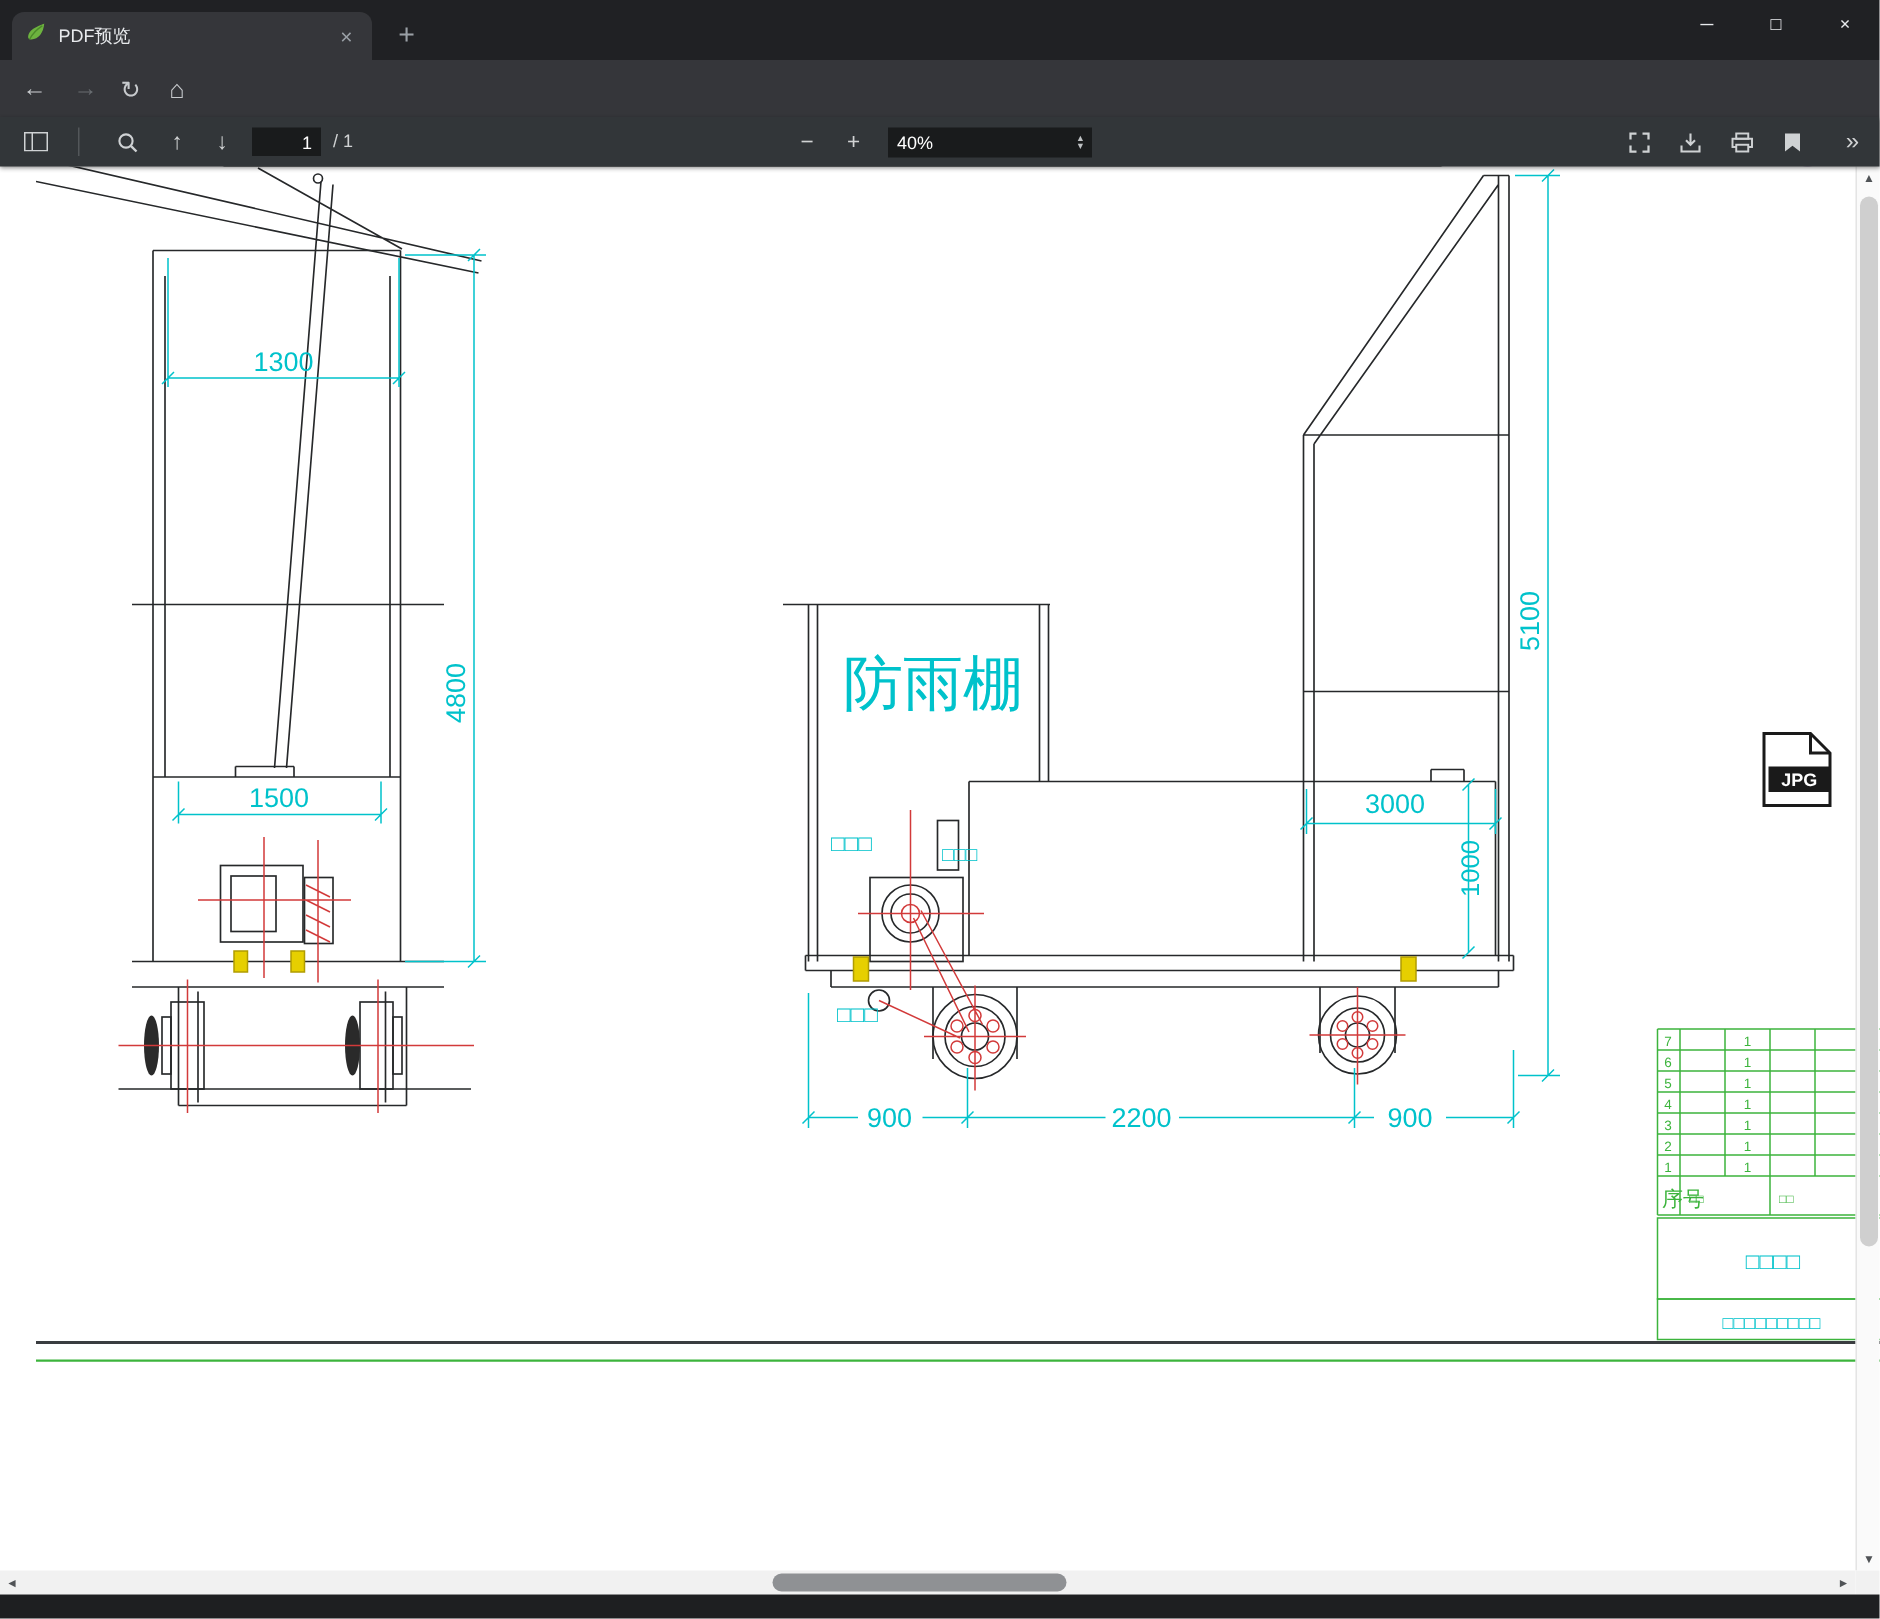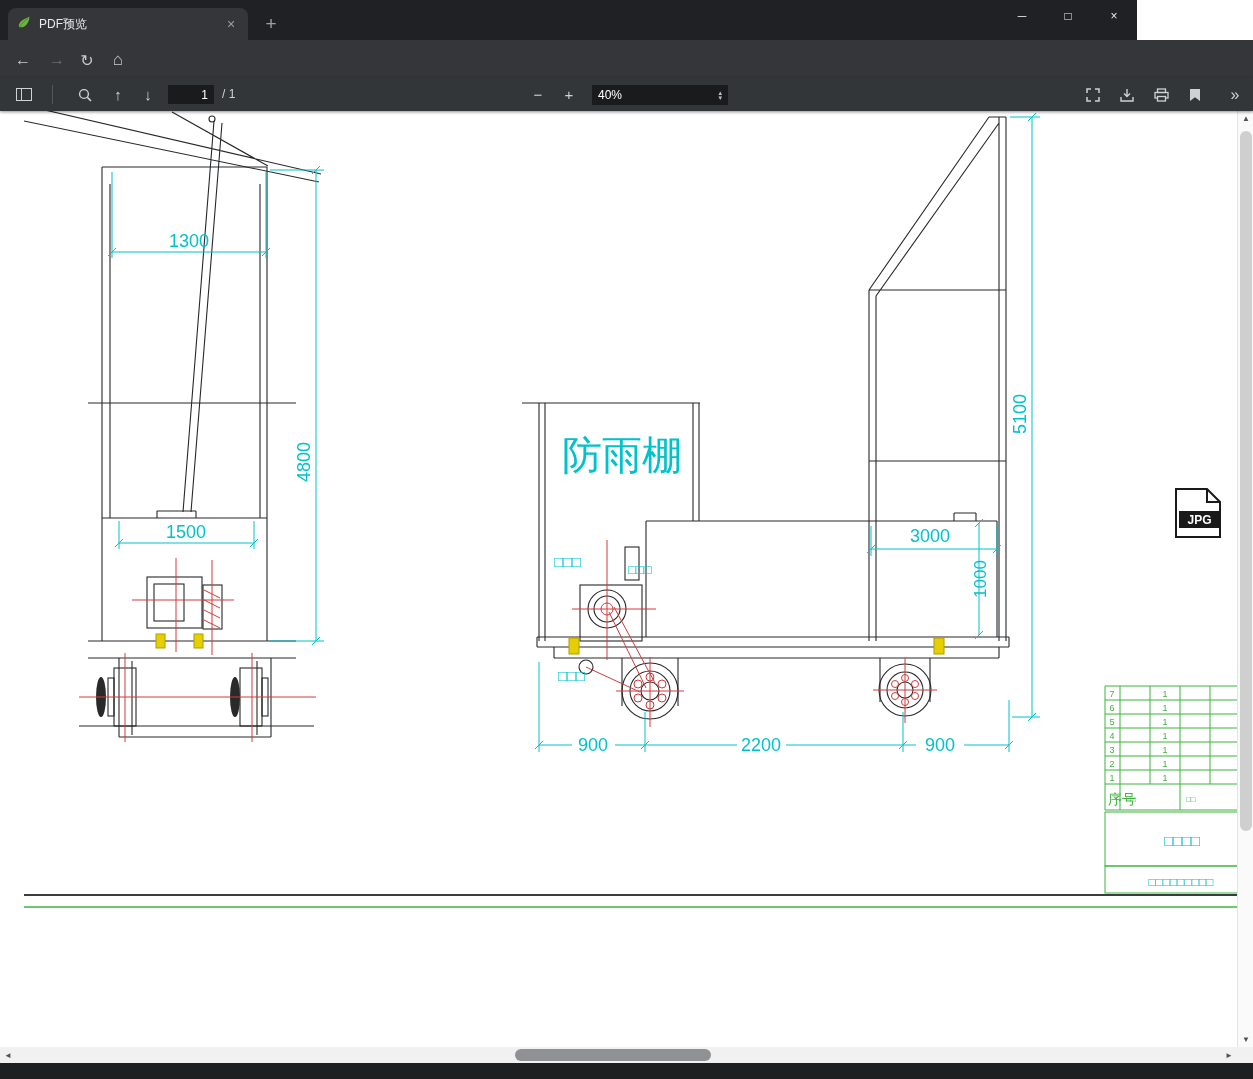--- a/index.html
+++ b/index.html
@@ -1,20 +1,20 @@
 <!DOCTYPE html>
 <html><head>
 <meta charset="utf-8">
 <style>
   * { margin:0; padding:0; box-sizing:border-box; }
   html,body { width:1253px; height:1079px; overflow:hidden; background:#fff;
               font-family:"Liberation Sans", sans-serif; }
 
   
-  .tabstrip { position:absolute; left:0; top:0; width:1137px; height:40px; background:#202124; }
+  .tabstrip { position:absolute; left:0; top:0; width:1253px; height:40px; background:#202124; }
   .tab { position:absolute; left:8px; top:8px; width:240px; height:32px; background:#35363a;
          border-radius:8px 8px 0 0; display:flex; align-items:center; padding:0 8px; }
   .tab-title { color:#e8eaed; font-size:12px; margin-left:8px; flex:1; white-space:nowrap; overflow:hidden; }
   .tab-close { color:#9aa0a6; font-size:14px; width:18px; text-align:center; cursor:default; }
   .newtab { position:absolute; left:258px; top:11px; width:26px; height:26px; color:#9aa0a6;
             font-size:19px; text-align:center; line-height:26px; }
   .wincontrols { position:absolute; right:0; top:0; height:32px; display:flex; }
   .winbtn { width:46px; height:32px; color:#e8eaed; font-size:12px; display:flex;
             align-items:center; justify-content:center; }
 

